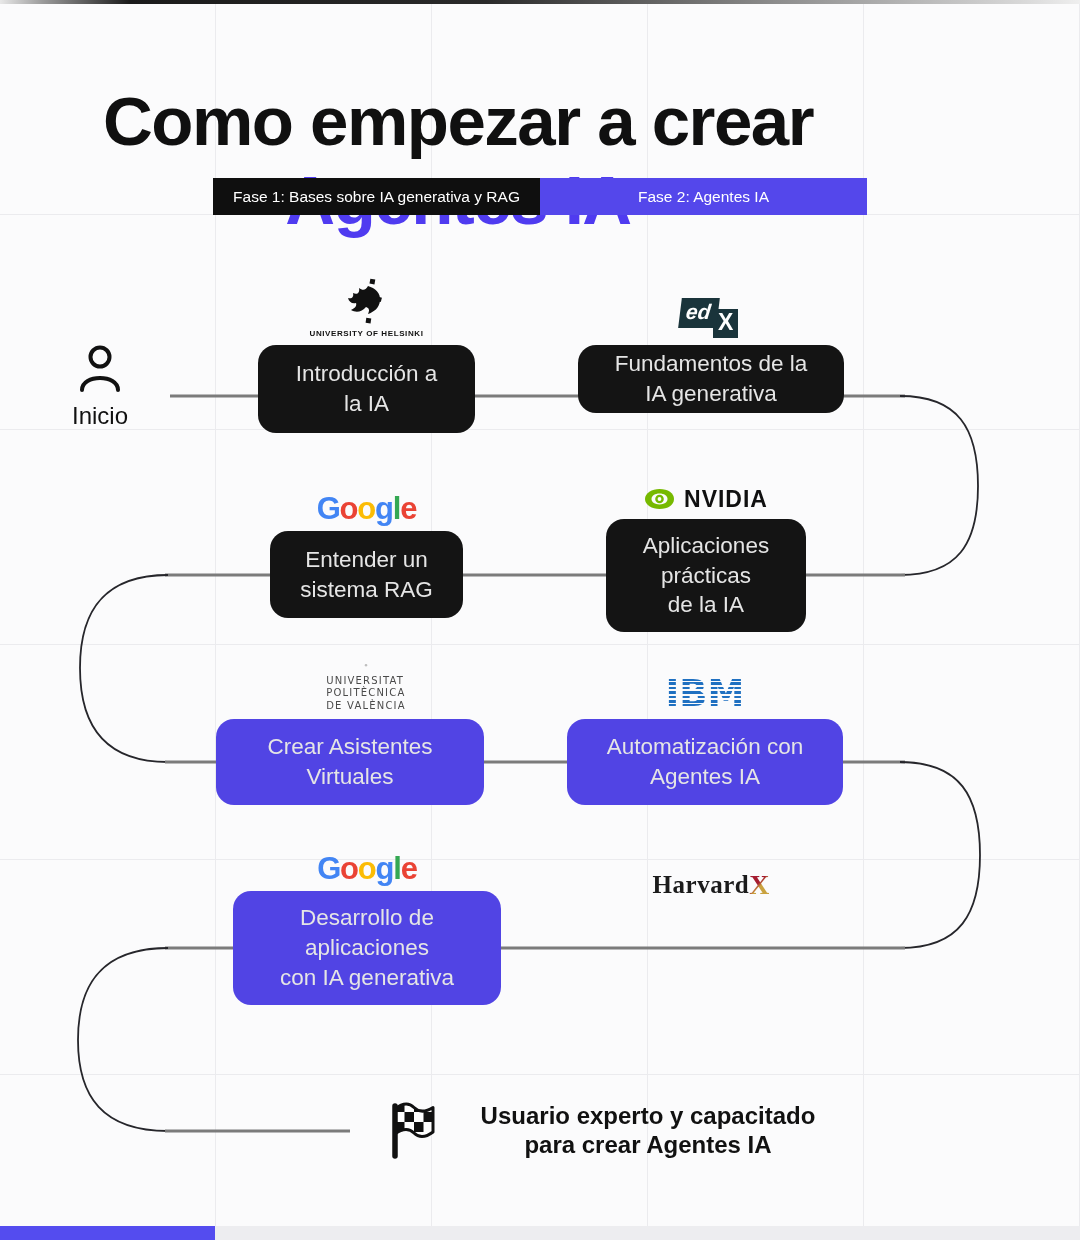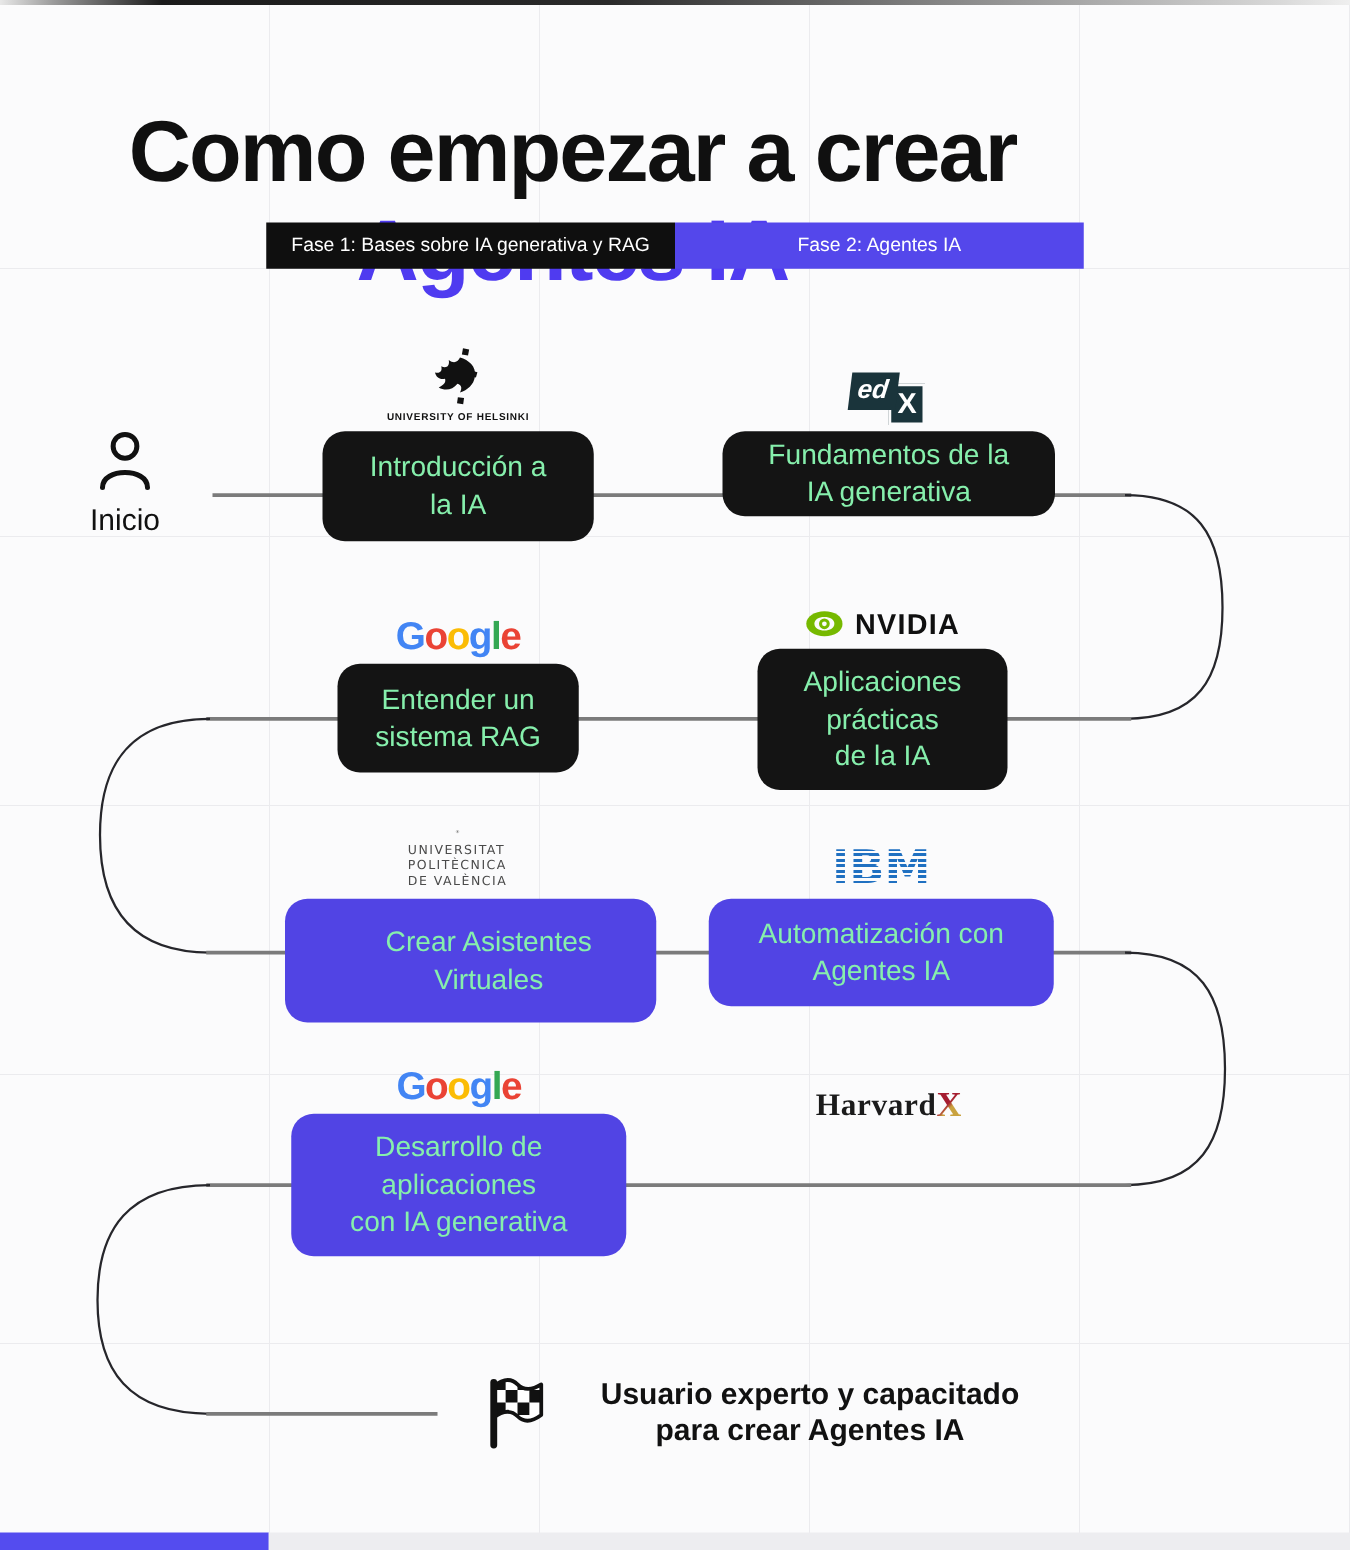--- a/index.html
+++ b/index.html
@@ -25,30 +25,30 @@
   .phase1{left:213px;width:327px;background:#0f0f0f;}
   .phase2{left:540px;width:327px;background:#5447eb;}
 
   .connectors{position:absolute;left:0;top:0;z-index:1;}
   .hline{stroke:#7b7b7b;stroke-width:3;fill:none;}
   .curve{stroke:#26262b;stroke-width:1.8;fill:none;}
 
   .start{position:absolute;left:52px;top:344px;width:96px;text-align:center;z-index:2;}
   .start-label{margin-top:4px;font-size:24px;color:#111;}
 
-  .node-box{position:absolute;z-index:2;border-radius:18px;color:#86efac;
+  .node-box{position:absolute;z-index:2;border-radius:18px;color:#e5e5e5;
     display:flex;align-items:center;justify-content:center;text-align:center;
     font-size:22.5px;line-height:1.32;white-space:pre-line;font-weight:500;}
   .dark{background:#141414;}
   .purple{background:#5144e4;}
   .b1{left:258px;top:345px;width:217px;height:88px;}
   .b2{left:578px;top:345px;width:266px;height:68px;}
   .b3{left:270px;top:531px;width:193px;height:87px;}
   .b4{left:606px;top:519px;width:200px;height:113px;}
-  .b5{left:228px;top:719px;width:268px;height:99px;padding-left:29px;}
+  .b5{left:216px;top:719px;width:268px;height:86px;}
   .b6{left:567px;top:719px;width:276px;height:86px;}
   .b7{left:233px;top:891px;width:268px;height:114px;}
   .b8{left:586px;top:905px;width:250px;height:86px;}
 
   .logo{position:absolute;z-index:2;display:flex;flex-direction:column;align-items:center;justify-content:flex-end;}
   .lg1{left:258px;top:262px;width:217px;height:76px;}
   .lg2{left:640px;top:298px;width:140px;height:42px;}
   .lg3{left:270px;top:486px;width:193px;height:38px;}
   .lg4{left:606px;top:484px;width:200px;height:30px;flex-direction:row;gap:9px;align-items:center;justify-content:center;}
   .lg5{left:232px;top:664px;width:268px;height:48px;flex-direction:column;gap:8px;align-items:center;justify-content:center;}

